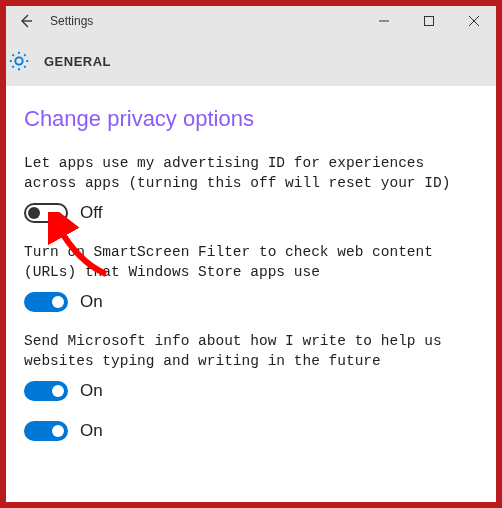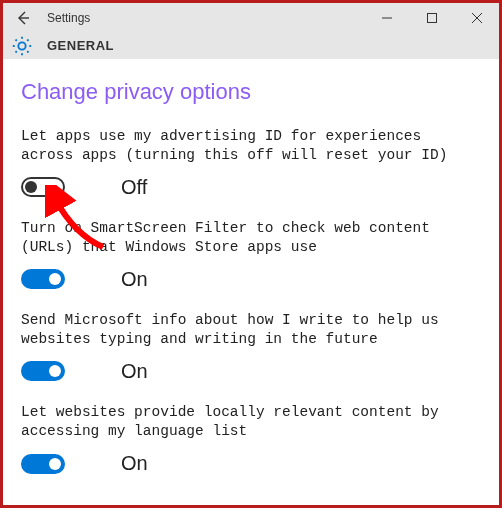--- a/index.html
+++ b/index.html
@@ -1,36 +1,36 @@
 <!DOCTYPE html>
 <html><head>
 <meta charset="utf-8">
 <style>
   * { box-sizing: border-box; margin: 0; padding: 0; }
   html, body { width: 502px; height: 508px; font-family: "Segoe UI", Arial, sans-serif; background: #fff; overflow: hidden; }
-  .window { width: 502px; height: 508px; border: 3px solid #b91c1c; display: flex; flex-direction: column; }
+  .window { width: 502px; height: 508px; border: 6px solid #b91c1c; display: flex; flex-direction: column; }
   .titlebar { height: 30px; background: #e6e6e6; display: flex; align-items: center; }
   .back-btn { width: 40px; height: 30px; display: flex; align-items: center; justify-content: center; }
   .app-title { font-size: 12px; color: #333; margin-left: 4px; flex: 1; }
   .win-controls { display: flex; }
   .win-btn { width: 45px; height: 30px; display: flex; align-items: center; justify-content: center; }
-  .header { height: 50px; background: #e6e6e6; display: flex; align-items: center; padding-left: 8px; gap: 14px; border-bottom: 0; }
+  .header { height: 50px; background: #e6e6e6; display: flex; align-items: center; padding-left: 2px; gap: 14px; border-bottom: 0; }
   .gear { width: 22px; height: 22px; }
   .section-name { font-size: 13px; font-weight: 700; letter-spacing: 0.5px; color: #333; }
   .content { flex: 1; padding: 20px 18px 10px 18px; position: relative; }
   .page-title { font-size: 22px; font-weight: 400; color: #8b5cf6; margin-bottom: 22px; }
   .opt { margin-bottom: 20px; }
   .opt-label { font-size: 14.5px; color: #222; line-height: 1.35; margin-bottom: 10px; font-family: Liberation Mono, monospace; }
   .toggle-row { display: flex; align-items: center; gap: 12px; }
   .toggle { width: 44px; height: 20px; border-radius: 11px; position: relative; }
   .toggle.off { border: 2px solid #333; background: #fff; }
   .toggle.off .knob { position: absolute; left: 2px; top: 2px; width: 12px; height: 12px; border-radius: 6px; background: #333; }
   .toggle.on { background: #0078d7; border: 2px solid #0078d7; }
   .toggle.on .knob { position: absolute; right: 2px; top: 2px; width: 12px; height: 12px; border-radius: 6px; background: #fff; }
-  .toggle-state { font-size: 20px; color: #222; margin-left: 44px; }
+  .toggle-state { font-size: 17px; color: #222; }
   
   .arrow-overlay { position: absolute; left: 42px; top: 126px; pointer-events: none; }
 </style>
 </head>
 <body>
 
 <div class="window">
 
   <div class="titlebar">
     <div class="back-btn">
@@ -95,21 +95,20 @@
       <div class="opt-label">Send Microsoft info about how I write to help us websites typing and writing in the future</div>
       <div class="toggle-row">
         <div class="toggle on">
             <div class="knob"></div>
           </div>
         <div class="toggle-state">On</div>
       </div>
     </div>
 
     <div class="opt">
-      <div class="opt-label">Let websites provide locally relevant content by accessing my language list</div>
       <div class="toggle-row">
         <div class="toggle on">
             <div class="knob"></div>
           </div>
         <div class="toggle-state">On</div>
       </div>
     </div>
 
     <svg class="arrow-overlay" width="80" height="80">
       <defs>

